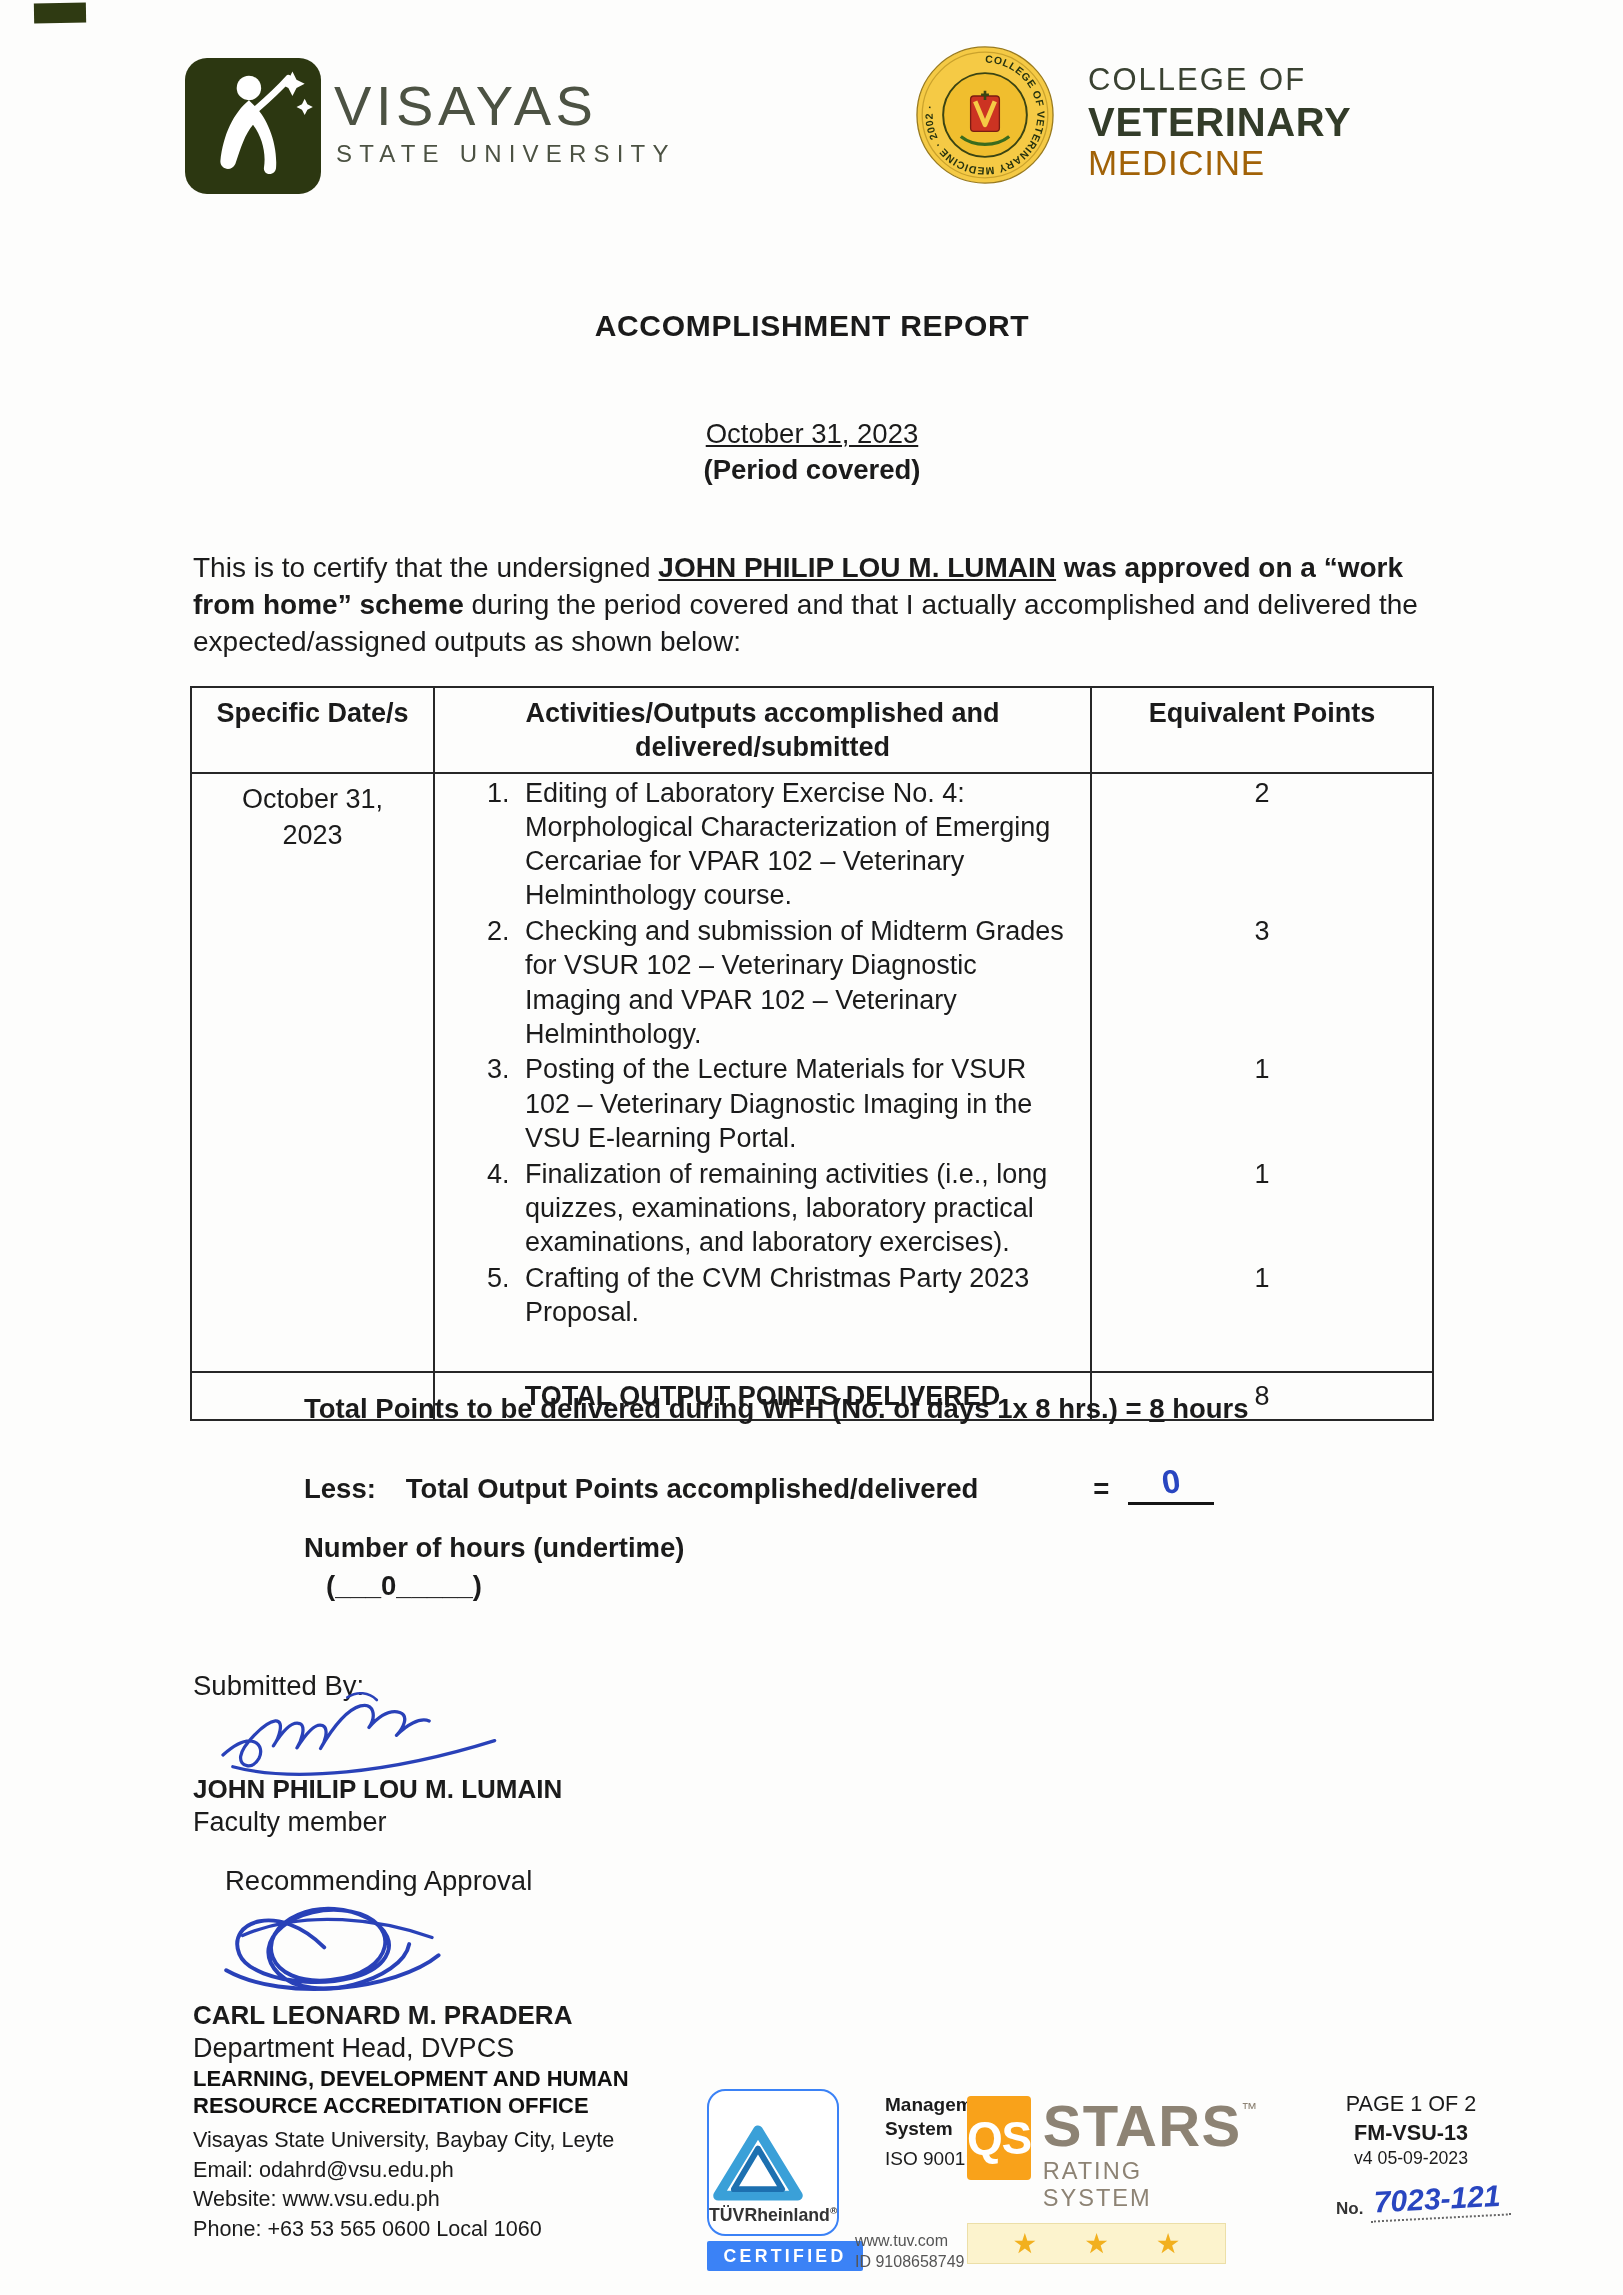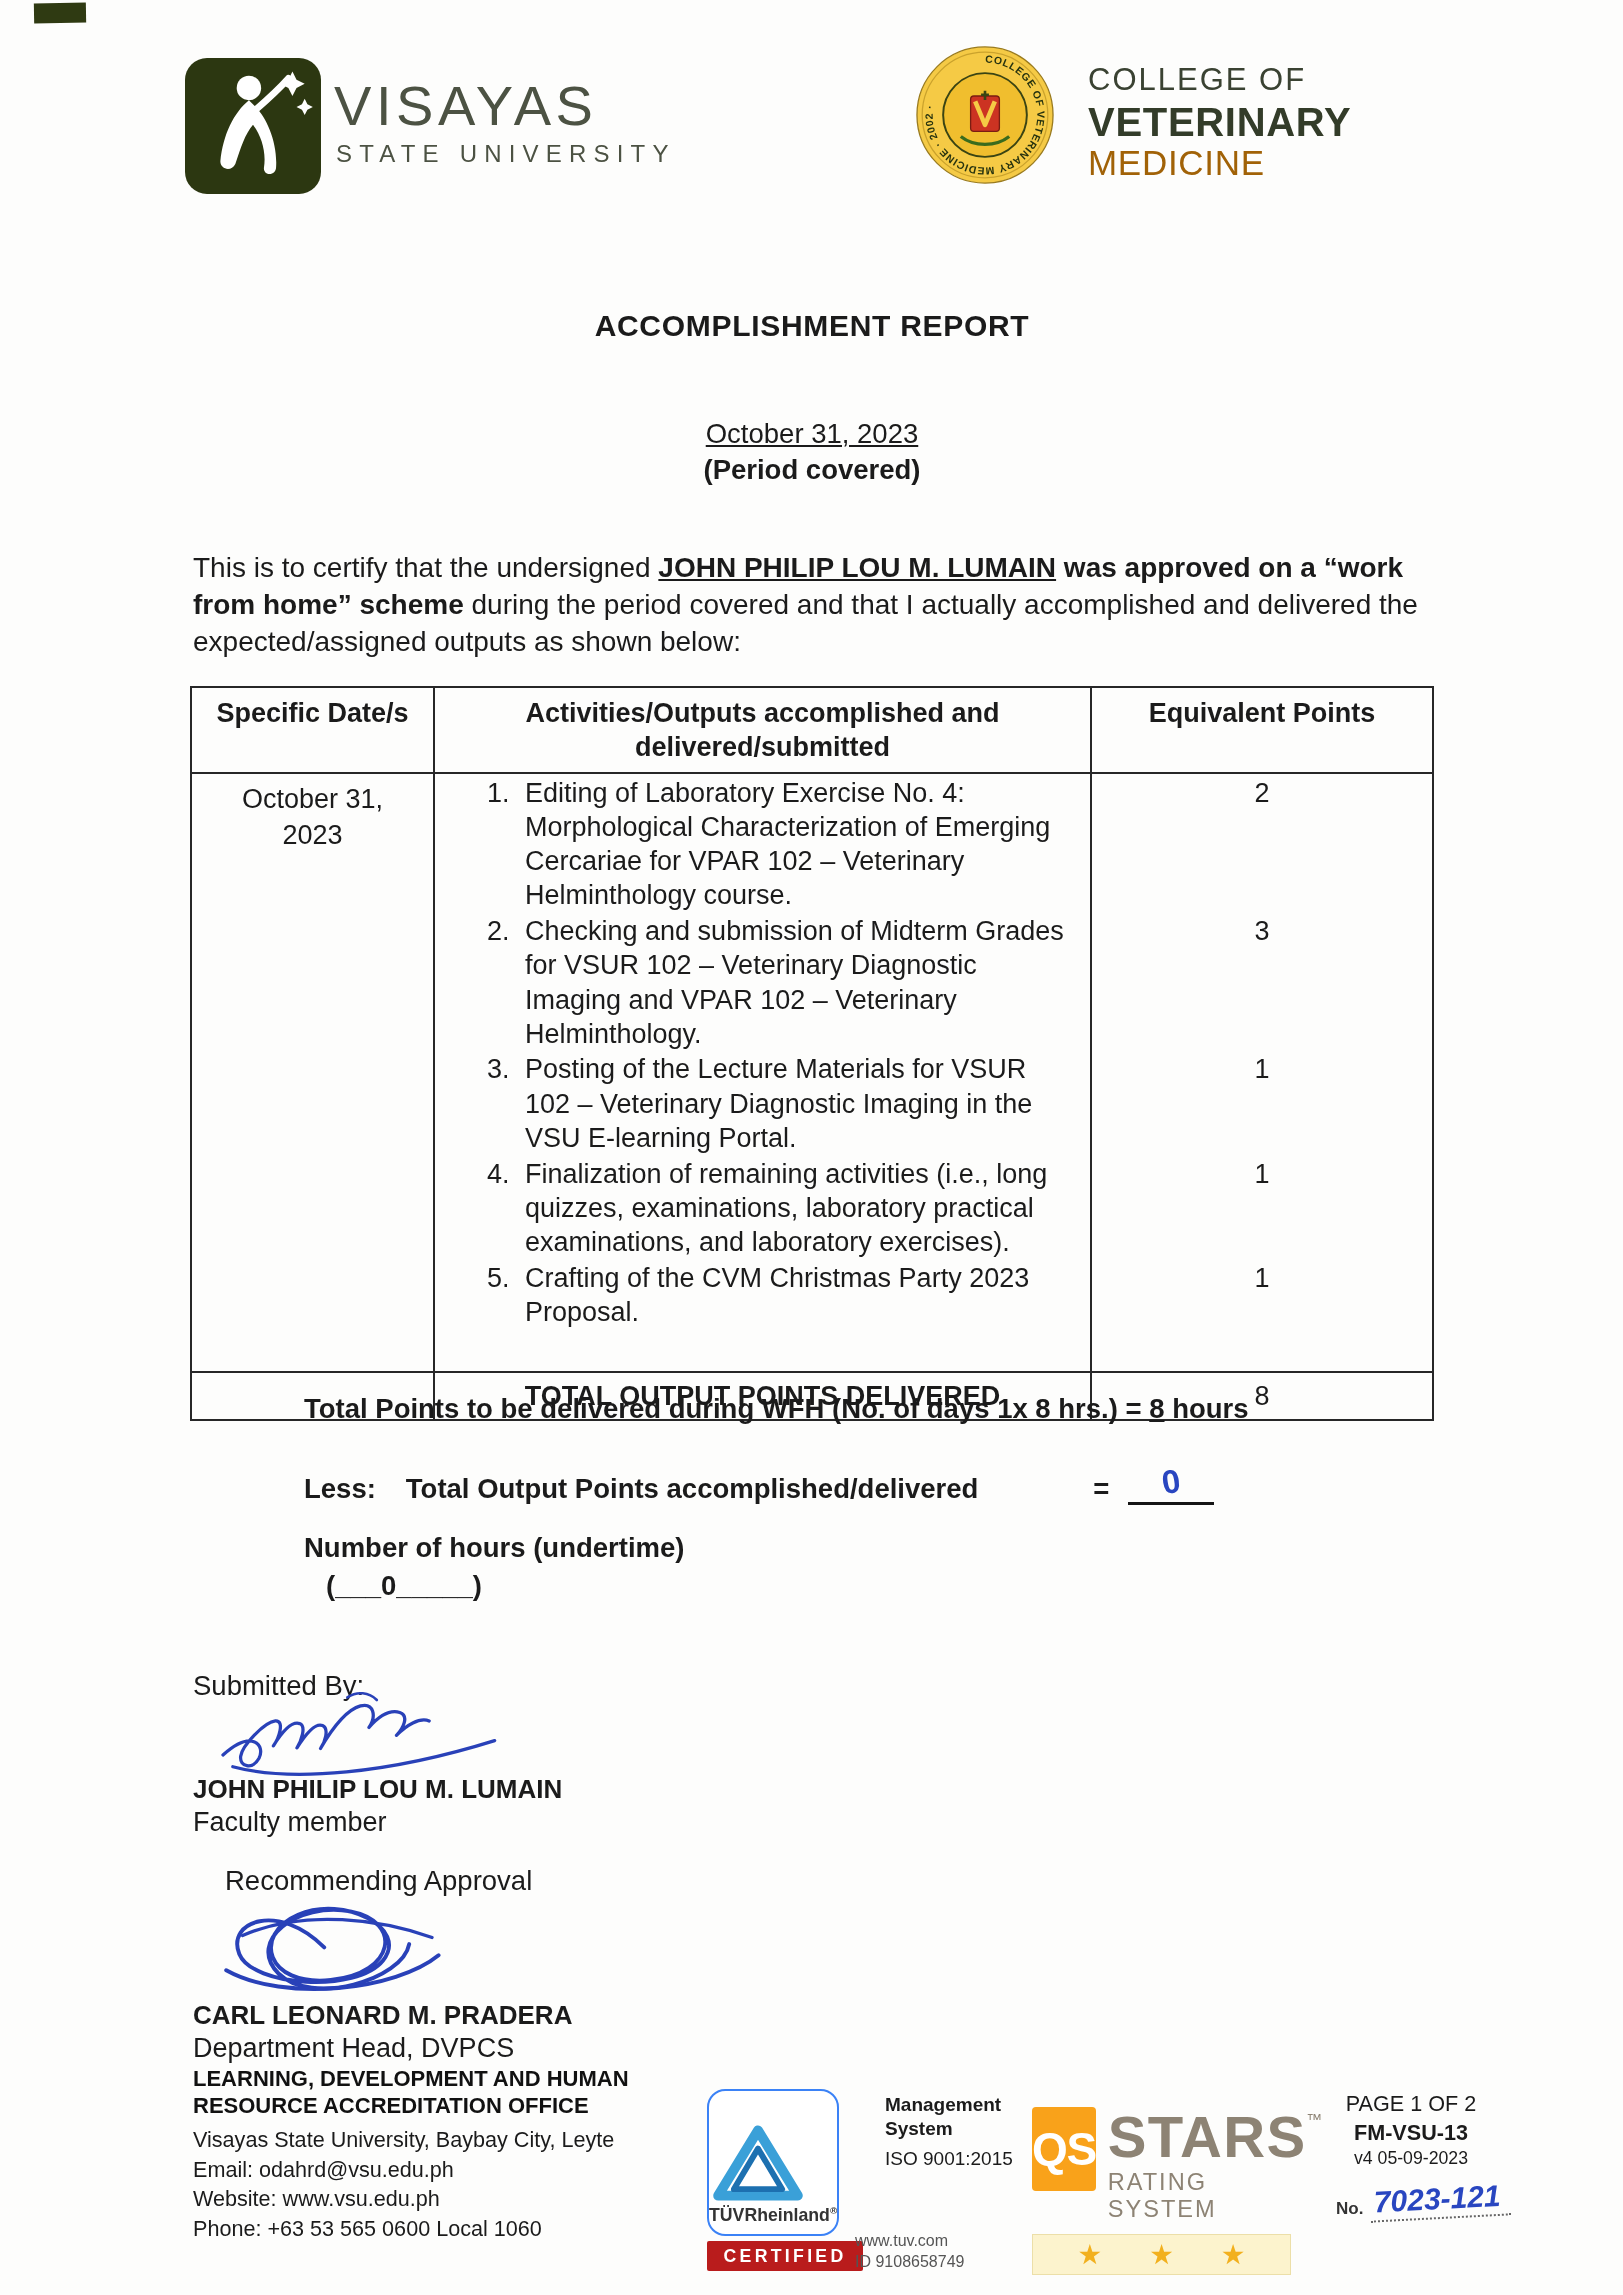--- a/index.html
+++ b/index.html
@@ -88,28 +88,28 @@
 
   
   .office-name{left:193px;top:2066px;font-weight:bold;font-size:22px;line-height:1.22;color:#111;}
   .address{left:193px;top:2125px;font-size:21.6px;line-height:1.37;}
 
   .tuv-block{left:707px;top:2089px;width:156px;}
   .tuv-box{width:132px;height:147px;background:#fff;border:2px solid #3b82f6;border-radius:18.3px;box-sizing:border-box;
            display:flex;flex-direction:column;justify-content:flex-end;padding-bottom:7.9px;}
   .tuv-brand{font-size:17.7px;color:#333;font-weight:bold;letter-spacing:0px;}
   .tuv-reg{font-size:9.8px;vertical-align:super;}
-  .tuv-certified{margin-top:5.2px;background:#b91c1c;color:#fff;text-align:center;font-size:17.7px;letter-spacing:3.3px;
+  .tuv-certified{margin-top:5.2px;background:#3b82f6;color:#fff;text-align:center;font-size:17.7px;letter-spacing:3.3px;
                  padding:4.6px 0;border-radius:2px;font-weight:bold;}
   .mgmt-block{left:885px;top:2093px;font-size:19px;line-height:1.25;}
   .mgmt-bold{font-weight:bold;}
   .mgmt-iso{margin-top:6.5px;}
   .tuv-small{left:855px;top:2231px;font-size:16px;line-height:1.3;color:#555;}
 
-  .qs-block{left:1032px;top:2096px;width:259px;margin-top:11px;}
+  .qs-block{left:967px;top:2096px;width:259px;}
   .qs-row{display:flex;align-items:flex-start;}
   .qs-square{width:84px;height:84px;background:#f9a21a;border-radius:3.9px;display:flex;align-items:center;justify-content:center;
              color:#fff;font-size:46px;font-weight:bold;letter-spacing:-1.3px;}
   .qs-right{margin-left:11.8px;padding-top:3.9px;color:#8d8374;}
   .qs-stars-word{font-size:58px;font-weight:bold;letter-spacing:1.3px;line-height:0.9;}
   .qs-tm{font-size:15.7px;vertical-align:top;}
   .qs-rating{font-size:23.6px;letter-spacing:2px;margin-top:5.2px;}
   .qs-starbar{margin-top:10.5px;width:259px;height:41px;background:#fcf3cd;border:0.7px solid #ecdfa8;box-sizing:border-box;
               display:flex;align-items:center;justify-content:center;gap:47px;color:#f2b01e;font-size:27.5px;}
 

